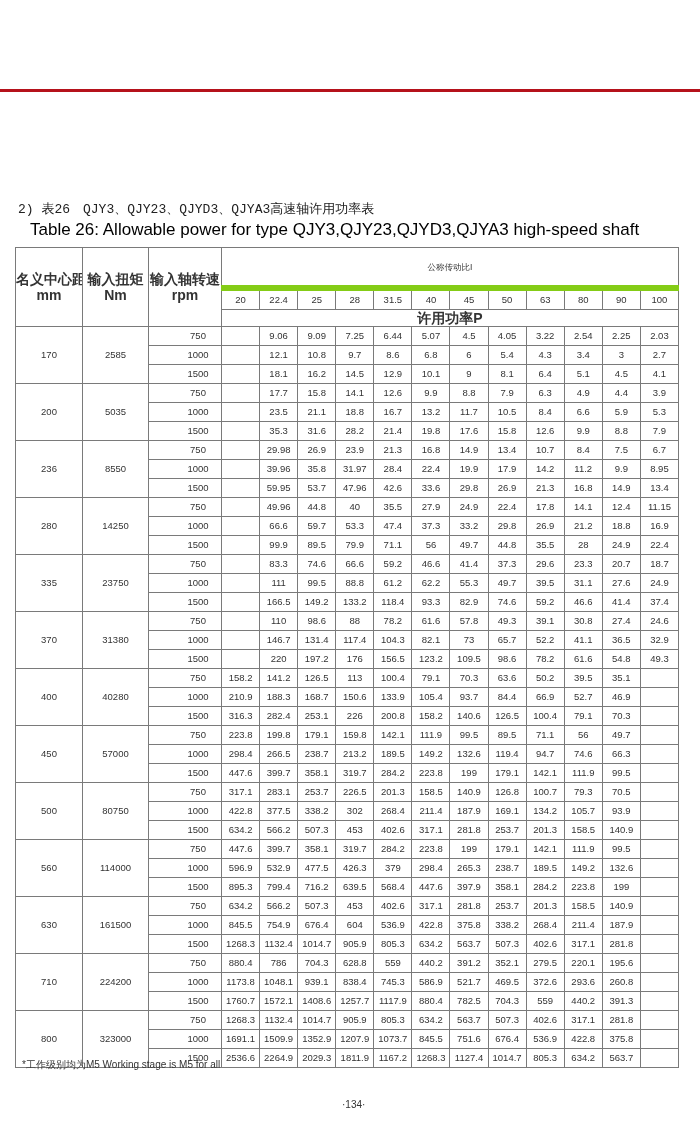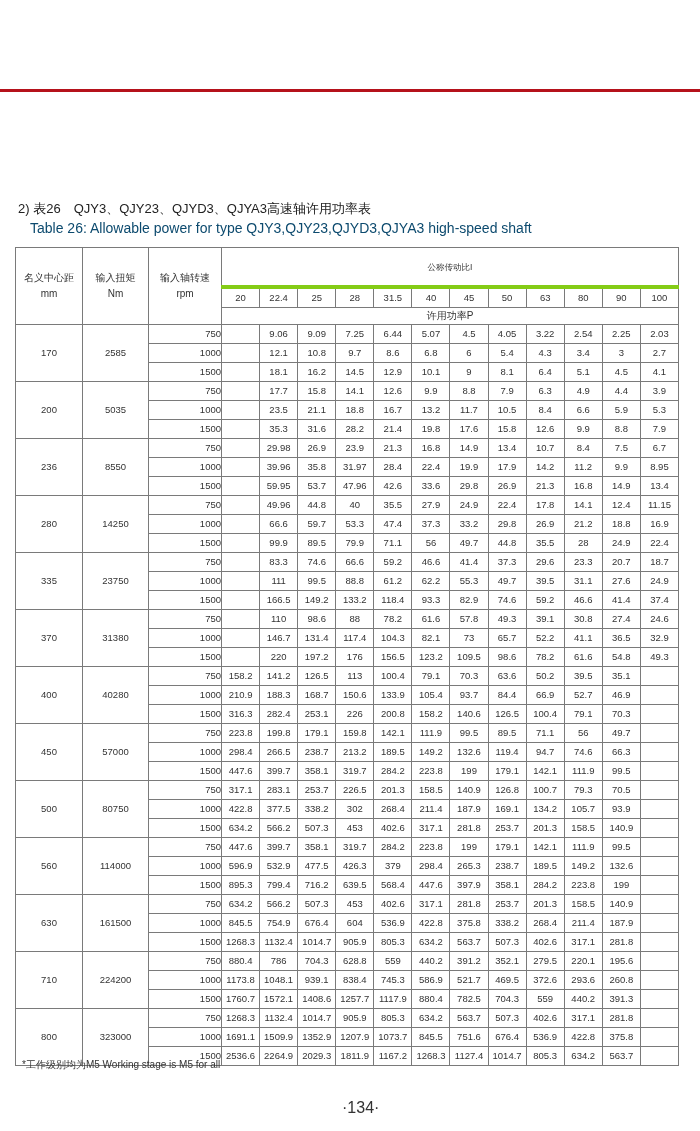--- a/index.html
+++ b/index.html
@@ -1,35 +1,35 @@
 <!DOCTYPE html>
 <html><head>
 <meta charset="utf-8">
 <style>
   html, body { margin: 0; padding: 0; }
   body {
     width: 700px; height: 1131px; background: #ffffff; position: relative; overflow: hidden;
     font-family: "Liberation Sans", "DejaVu Sans", sans-serif; color: #333;
   }
   .red-rule { position: absolute; left: 0; top: 89px; width: 700px; height: 3px; background: #b5121b; }
-  .title-cn { position: absolute; left: 18px; top: 200px; font-size: 13px; color: #222; white-space: nowrap; }
-  .title-en { position: absolute; left: 30px; top: 220px; font-size: 14px; color: #0c4a6e; white-space: nowrap; }
+  .title-cn { position: absolute; left: 18px; top: 200px; font-size: 13px; color: #222; white-space: nowrap; font-family: Liberation Mono, monospace; }
+  .title-en { position: absolute; left: 30px; top: 220px; font-size: 17px; color: #000000; white-space: nowrap; }
   table.main {
     position: absolute; left: 15px; top: 247px; width: 664px;
     border-collapse: collapse; table-layout: fixed; font-size: 9.5px; color: #333;
   }
   table.main td {
     border: 1px solid #7a7a7a; text-align: center; vertical-align: middle; padding: 0;
     height: 18px; line-height: 18px; overflow: hidden; white-space: nowrap;
   }
-  table.main td.hdr-label { font-size: 10px; line-height: 16px; height: auto; }
-  table.main td.ratio-title { height: 37px; font-size: 8.5px; border-bottom: 4px solid #84cc16; }
-  table.main td.rpm { text-align: right; padding-left: 26px; }
+  table.main td.hdr-label { font-size: 14px; line-height: 16px; height: auto; font-weight: bold; }
+  table.main td.ratio-title { height: 37px; font-size: 8.5px; border-bottom: 6px solid #84cc16; }
+  table.main td.rpm { text-align: center; padding-left: 26px; }
   .footnote { position: absolute; left: 22px; top: 1058px; font-size: 10px; color: #333; white-space: nowrap; }
-  .page-num { position: absolute; left: 342px; top: 1099px; font-size: 16px; color: #333; text-align: right; }
+  .page-num { position: absolute; left: 342px; top: 1099px; font-size: 10px; color: #333; text-align: right; }
   .col-c1 { width: 67px; } .col-c2 { width: 66px; } .col-c3 { width: 73px; }
 </style>
 </head>
 <body>
 
 <div class="red-rule"></div>
 
 <div class="title-cn">2) 表26　QJY3、QJY23、QJYD3、QJYA3高速轴许用功率表</div>
 <div class="title-en">Table 26: Allowable power for type  QJY3,QJY23,QJYD3,QJYA3 high-speed shaft</div>
 

